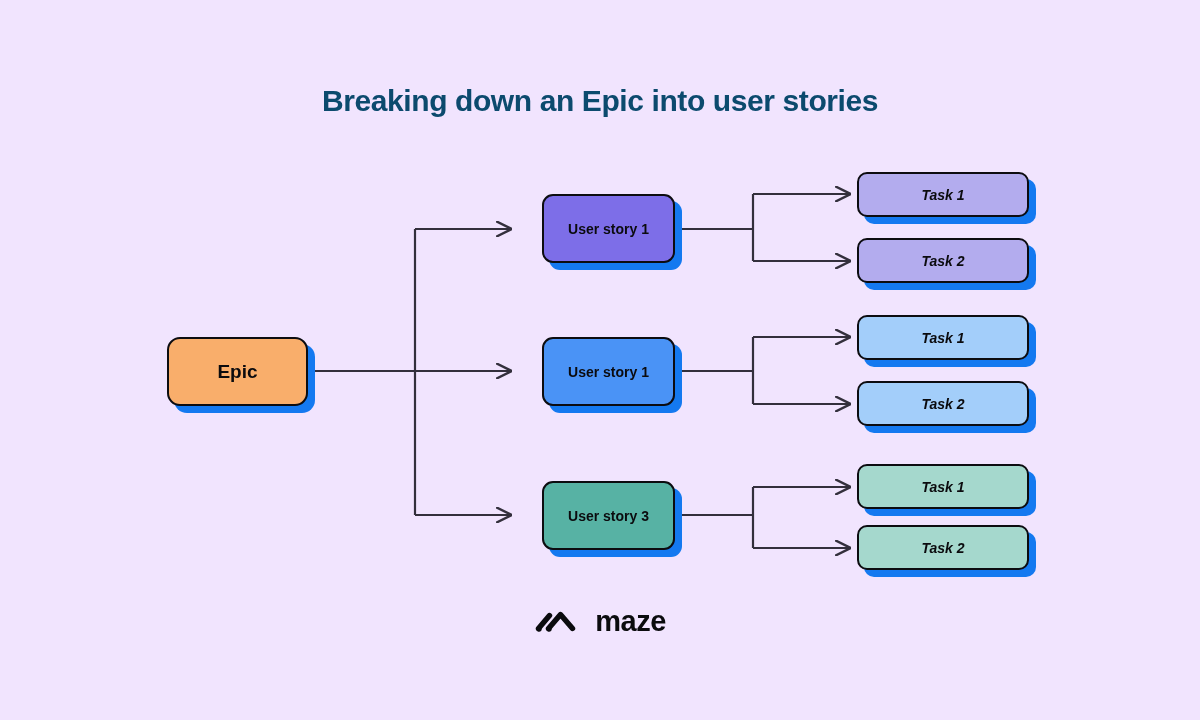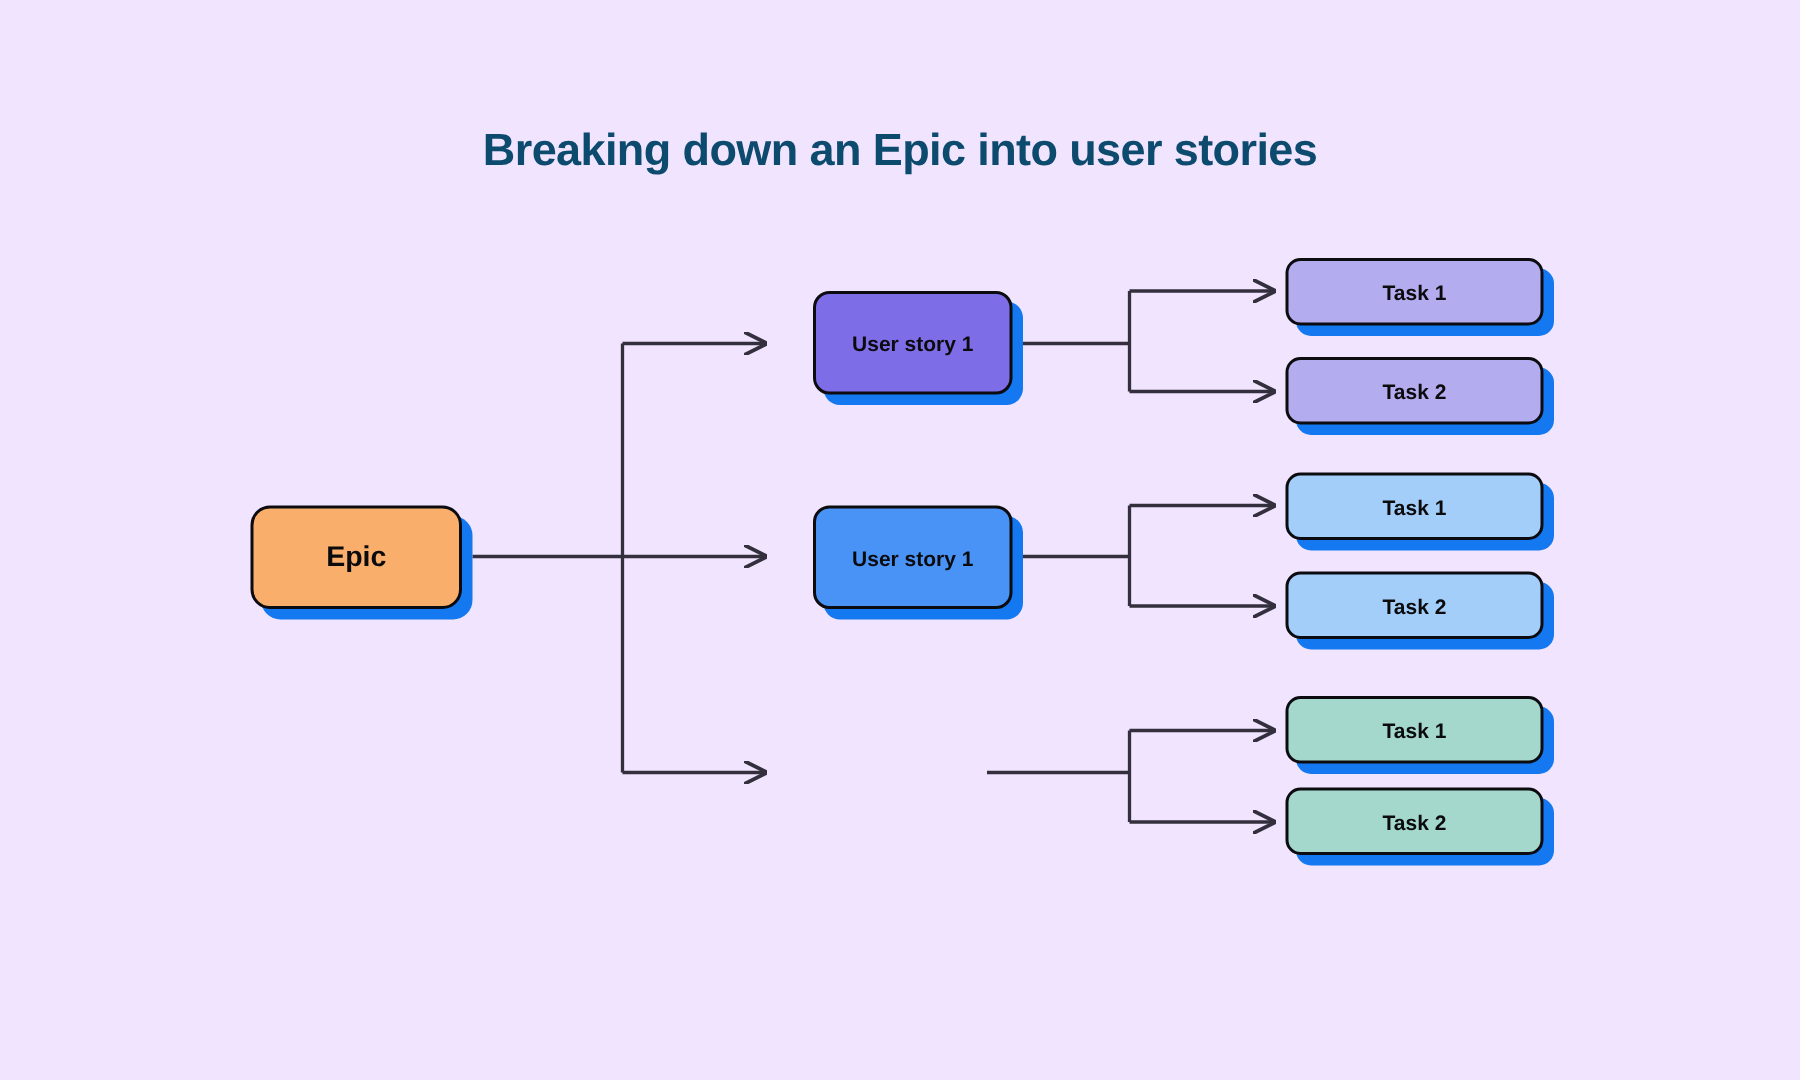--- a/index.html
+++ b/index.html
@@ -77,20 +77,21 @@
   .story-1 { top: 194px; background: #7D6EE8; }
   .story-2 { top: 337px; background: #4A93F6; }
   .story-3 { top: 481px; background: #57B2A4; }
 
   .node-task {
     left: 857px;
     width: 172px;
     height: 45px;
     font-size: 14px;
     border-radius: 10px;
+    font-style: italic;
   }
   .t1a { top: 172px; background: #B3ACEE; }
   .t1b { top: 238px; background: #B3ACEE; }
   .t2a { top: 315px; background: #A3CEFA; }
   .t2b { top: 381px; background: #A3CEFA; }
   .t3a { top: 464px; background: #A5D8CD; }
   .t3b { top: 525px; background: #A5D8CD; }
 
   
   .logo {
@@ -158,20 +159,23 @@
   <div class="node node-epic">
     <span>Epic</span>
   </div>
 
   <div class="node node-story story-1">
     <span>User story 1</span>
   </div>
   <div class="node node-story story-2">
     <span>User story 1</span>
   </div>
+  <div class="node node-story story-3">
+    <span>User story 3</span>
+  </div>
 
   <div class="node node-task t1a">
     <span>Task 1</span>
   </div>
   <div class="node node-task t1b">
     <span>Task 2</span>
   </div>
 
   <div class="node node-task t2a">
     <span>Task 1</span>
@@ -180,14 +184,25 @@
     <span>Task 2</span>
   </div>
 
   <div class="node node-task t3a">
     <span>Task 1</span>
   </div>
   <div class="node node-task t3b">
     <span>Task 2</span>
   </div>
 
+  <div class="logo">
+    <svg class="logo-mark" width="48" height="32" viewBox="0 0 48 32">
+      <g fill="none" stroke="#0B0B0E" stroke-width="5.4" stroke-linecap="round" stroke-linejoin="round">
+        <path d="M 4.5 23.5 L 15.5 10.5"></path>
+        <path d="M 14.5 23.5 L 26.5 9.5 L 38.5 23.5"></path>
+      </g>
+      <circle cx="5" cy="24" r="2.7" fill="#0B0B0E"></circle>
+      <circle cx="15" cy="24" r="2.7" fill="#0B0B0E"></circle>
+    </svg>
+    <span class="logo-word">maze</span>
+  </div>
 
 </div>
 
 </body></html>

